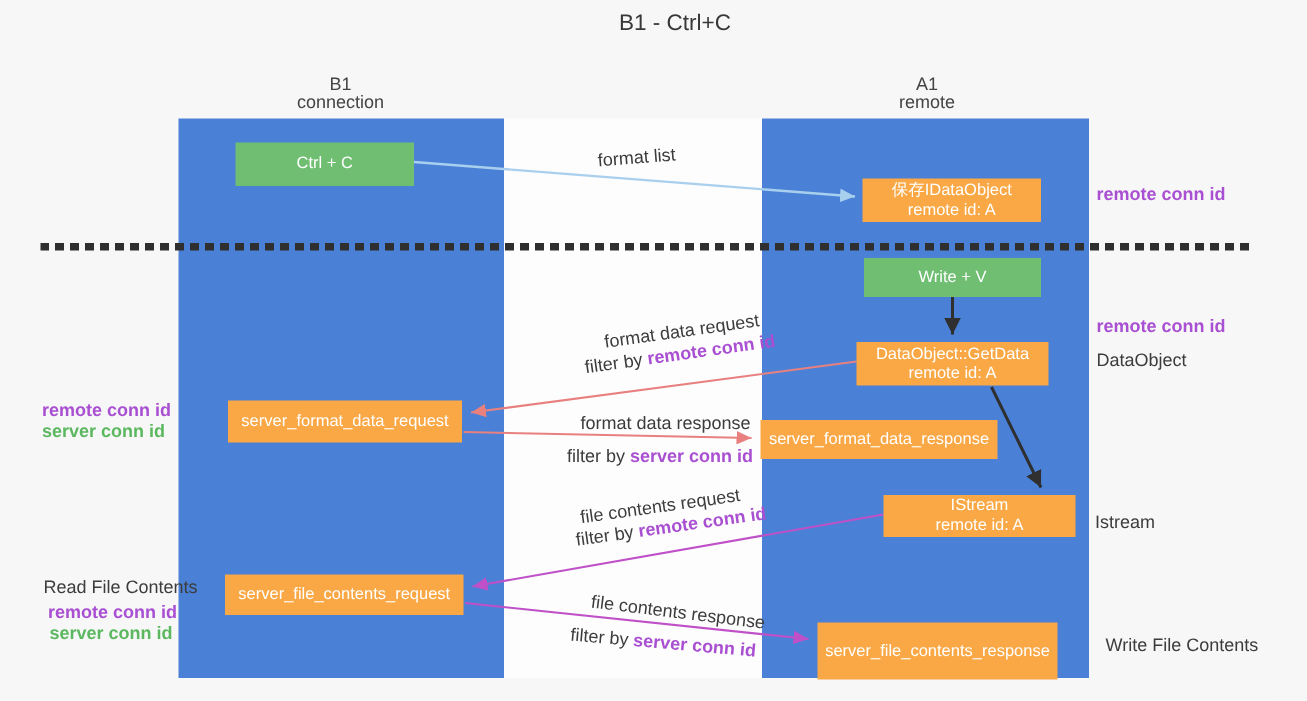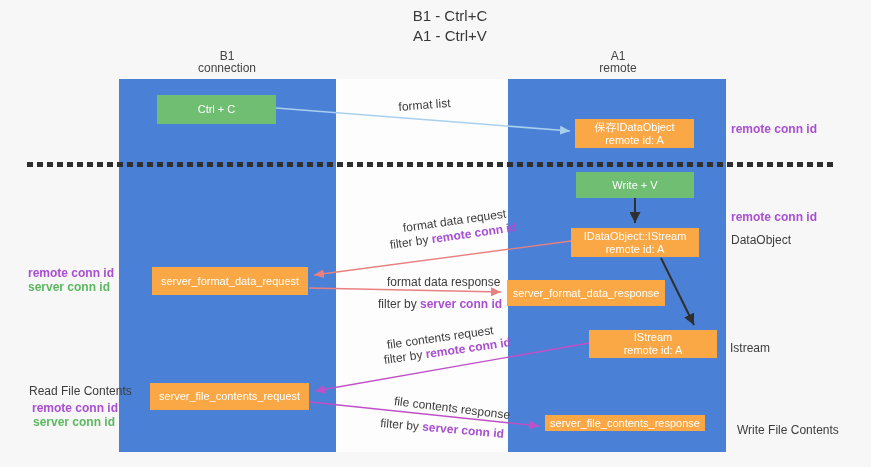--- a/index.html
+++ b/index.html
@@ -39,21 +39,20 @@
 
 <div class="stage">
 
   <div class="white-band"></div>
   <div class="lane left"></div>
   <div class="lane right"></div>
   <div class="dashed"></div>
 
   <div class="title">
     <div>B1 - Ctrl+C</div>
-    <div>A1 - Ctrl+V</div>
   </div>
 
   <div class="lane-header left">
     <div>B1</div>
     <div>connection</div>
   </div>
   <div class="lane-header right">
     <div>A1</div>
     <div>remote</div>
   </div>
@@ -89,42 +88,42 @@
   <div class="node orange" style="left:575px;top:119px;width:119px;height:29px">
     <span>保存IDataObject</span>
     <span>remote id: A</span>
   </div>
 
   <div class="node green" style="left:576px;top:172px;width:118px;height:26px">
     <span>Write + V</span>
   </div>
 
   <div class="node orange" style="left:571px;top:228px;width:128px;height:29px">
-    <span>IDataObject::IStream</span>
+    <span>DataObject::GetData</span>
     <span>remote id: A</span>
   </div>
 
   <div class="node orange" style="left:507px;top:280px;width:158px;height:26px">
     <span>server_format_data_response</span>
   </div>
 
   <div class="node orange" style="left:152px;top:267px;width:156px;height:28px">
     <span>server_format_data_request</span>
   </div>
 
   <div class="node orange" style="left:589px;top:330px;width:128px;height:28px">
     <span>IStream</span>
     <span>remote id: A</span>
   </div>
 
   <div class="node orange" style="left:150px;top:383px;width:159px;height:27px">
     <span>server_file_contents_request</span>
   </div>
 
-  <div class="node orange" style="left:545px;top:415px;width:160px;height:16px">
+  <div class="node orange" style="left:545px;top:415px;width:160px;height:38px">
     <span>server_file_contents_response</span>
   </div>
 
   <div class="lbl rn5" style="left:398px;top:100px">format list</div>
 
   <div class="lbl rn8" style="left:402px;top:221px">format data request</div>
   <div class="lbl rn8" style="left:389px;top:238px">
     <span>filter by </span><span class="purple">remote conn id</span>
   </div>
 

